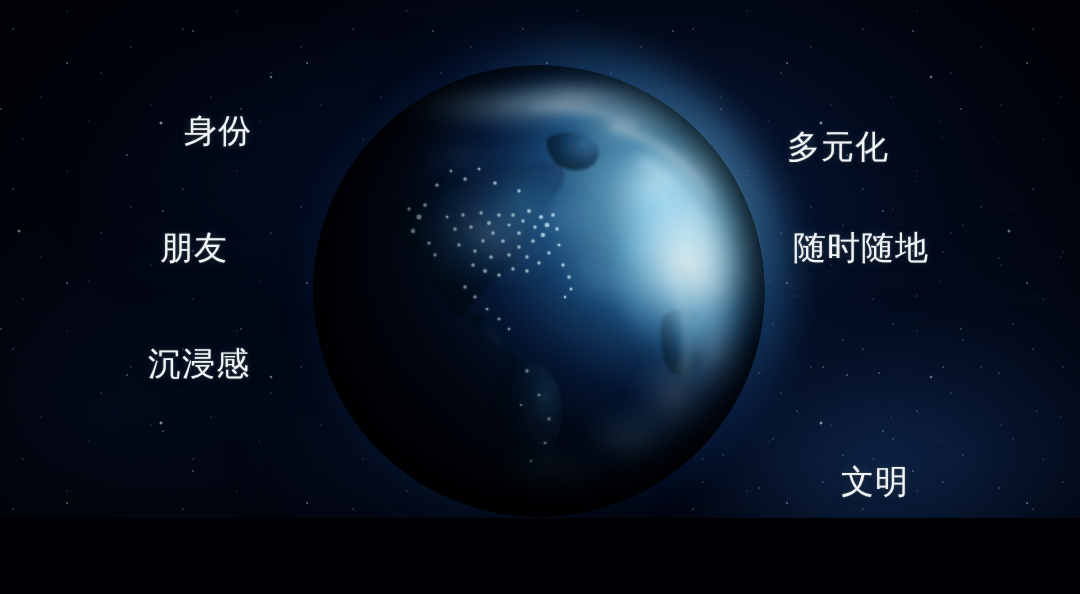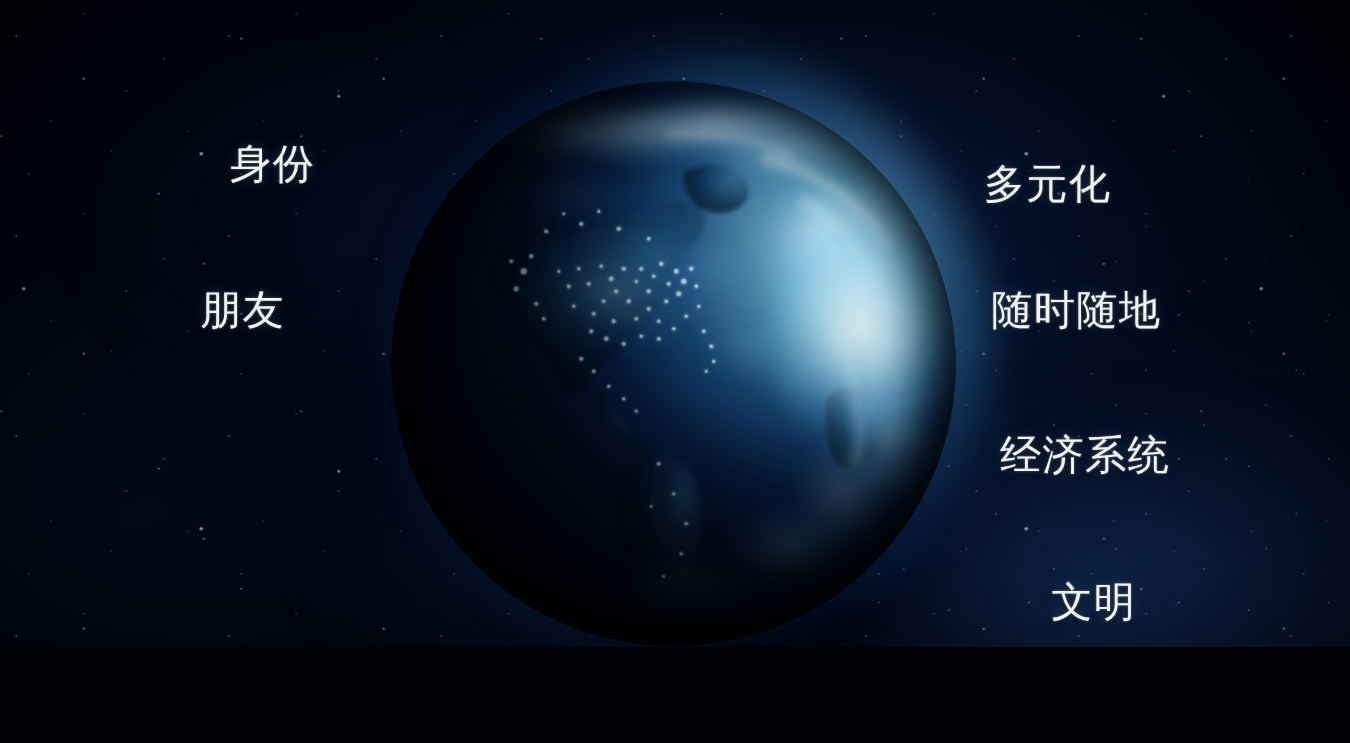--- a/index.html
+++ b/index.html
@@ -475,19 +475,19 @@
 
       <div class="globe-hotspot"></div>
       <div class="globe-shadow"></div>
       <div class="globe-rim"></div>
       <div class="globe-rim-left"></div>
     </div>
   </div>
 
   <div class="kw kw-left pos-identity">身份</div>
   <div class="kw kw-left pos-friends">朋友</div>
+  <div class="kw kw-left pos-immersion">沉浸感</div>
 
   <div class="kw kw-right pos-diversity">多元化</div>
   <div class="kw kw-right pos-anytime">随时随地</div>
-  <div class="kw kw-right pos-economy">经济系统</div>
   <div class="kw kw-right pos-civilization">文明</div>
 
 </div>
 
 </body></html>

